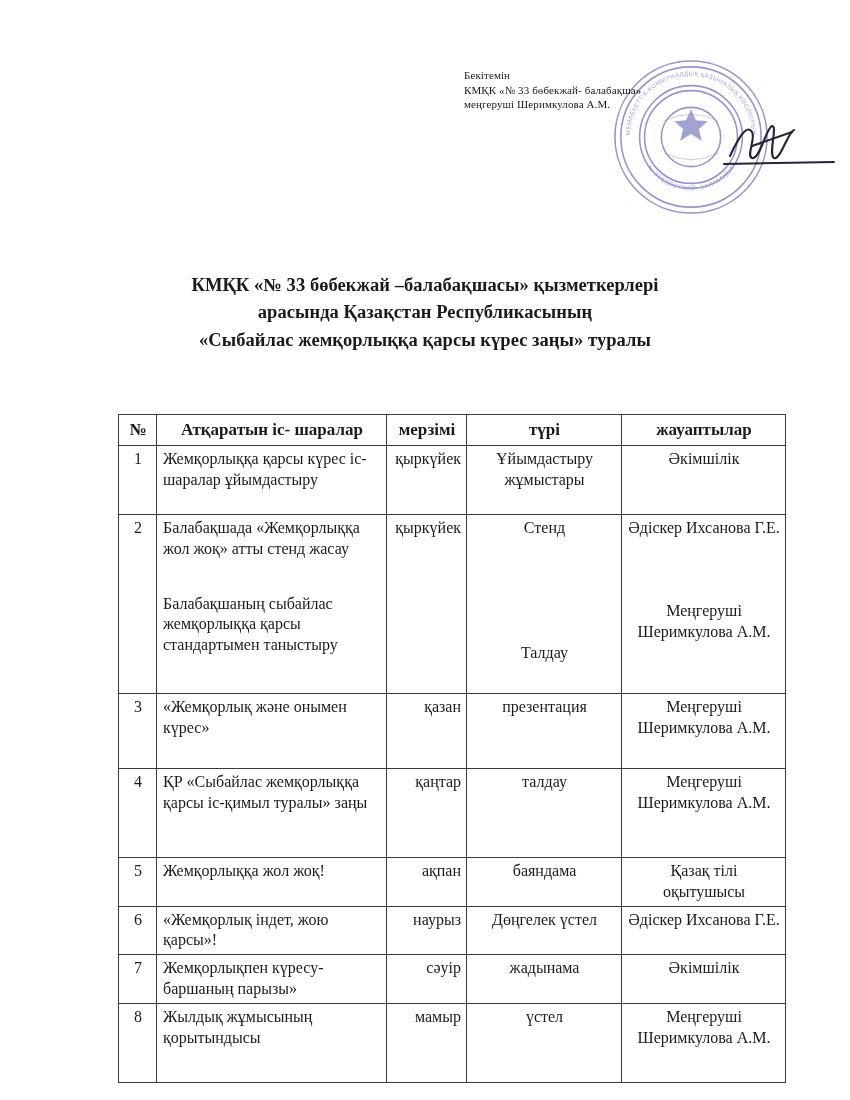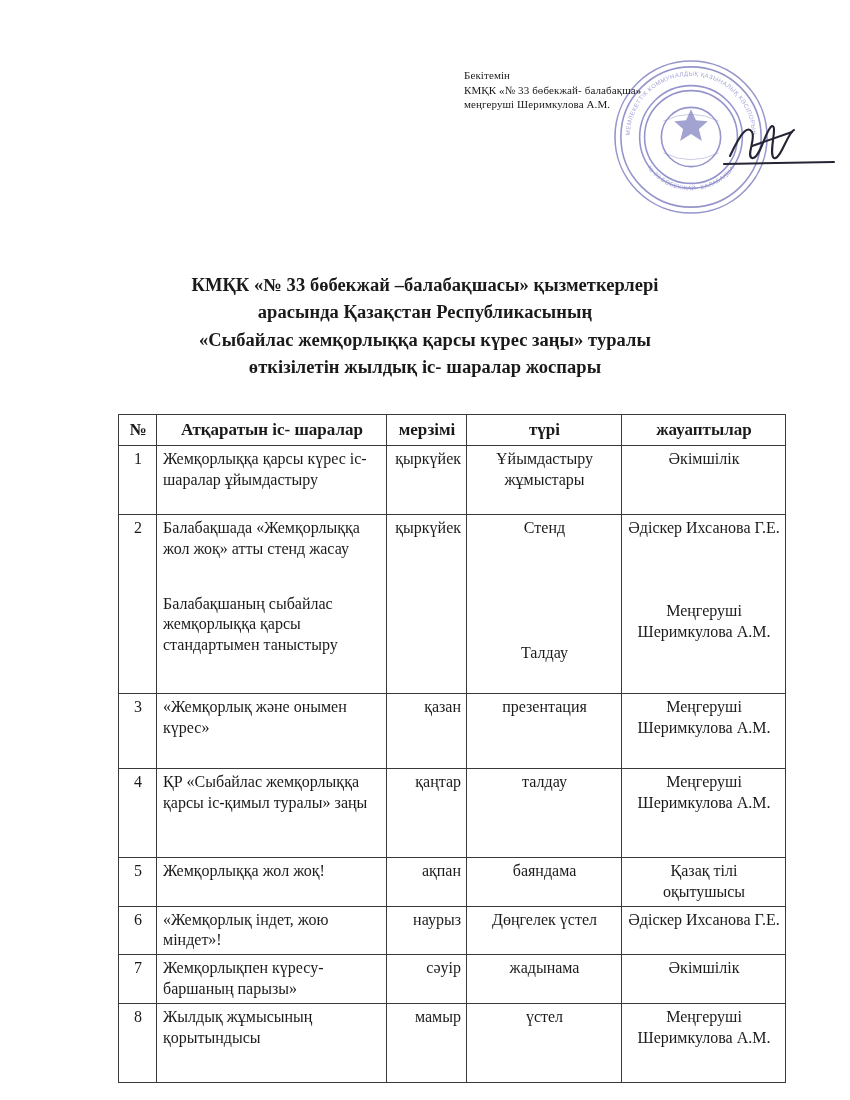--- a/index.html
+++ b/index.html
@@ -172,21 +172,20 @@
       <path d="M8 44 C 20 18, 26 14, 30 20 C 34 27, 24 44, 30 46 C 38 48, 44 16, 50 14 C 56 13, 46 42, 52 46 C 58 49, 66 20, 72 18"></path>
       <path d="M30 34 L 70 20"></path>
       <path d="M2 52 L 112 50"></path>
     </g>
   </svg>
 
   <div class="doc-title">
     <span class="tl">КМҚК «№ 33 бөбекжай –балабақшасы» қызметкерлері</span>
     <span class="tl">арасында Қазақстан Республикасының</span>
     <span class="tl">«Сыбайлас жемқорлыққа қарсы күрес заңы» туралы</span>
-    <span class="tl">өткізілетін жылдық іс- шаралар жоспары</span>
   </div>
 
   <div class="tbl-wrap">
     <table class="plan">
       <colgroup>
         <col class="c-num">
           <col class="c-act">
           <col class="c-term">
           <col class="c-type">
           <col class="c-resp">
@@ -249,21 +248,21 @@
         <tr class="r5">
           <td class="num">5</td>
           <td class="act">Жемқорлыққа жол жоқ!</td>
           <td class="term pad-top-6">ақпан</td>
           <td class="type pad-top-6">баяндама</td>
           <td class="resp pad-top-12">Қазақ тілі оқытушысы</td>
         </tr>
 
         <tr class="r6">
           <td class="num">6</td>
-          <td class="act">«Жемқорлық індет, жою міндет»!</td>
+          <td class="act">«Жемқорлық індет, жою қарсы»!</td>
           <td class="term pad-top-6">наурыз</td>
           <td class="type pad-top-6">Дөңгелек үстел</td>
           <td class="resp pad-top-6">Әдіскер Ихсанова Г.Е.</td>
         </tr>
 
         <tr class="r7">
           <td class="num">7</td>
           <td class="act">Жемқорлықпен күресу-баршаның парызы»</td>
           <td class="term pad-top-6">сәуір</td>
           <td class="type pad-top-6">жадынама</td>

